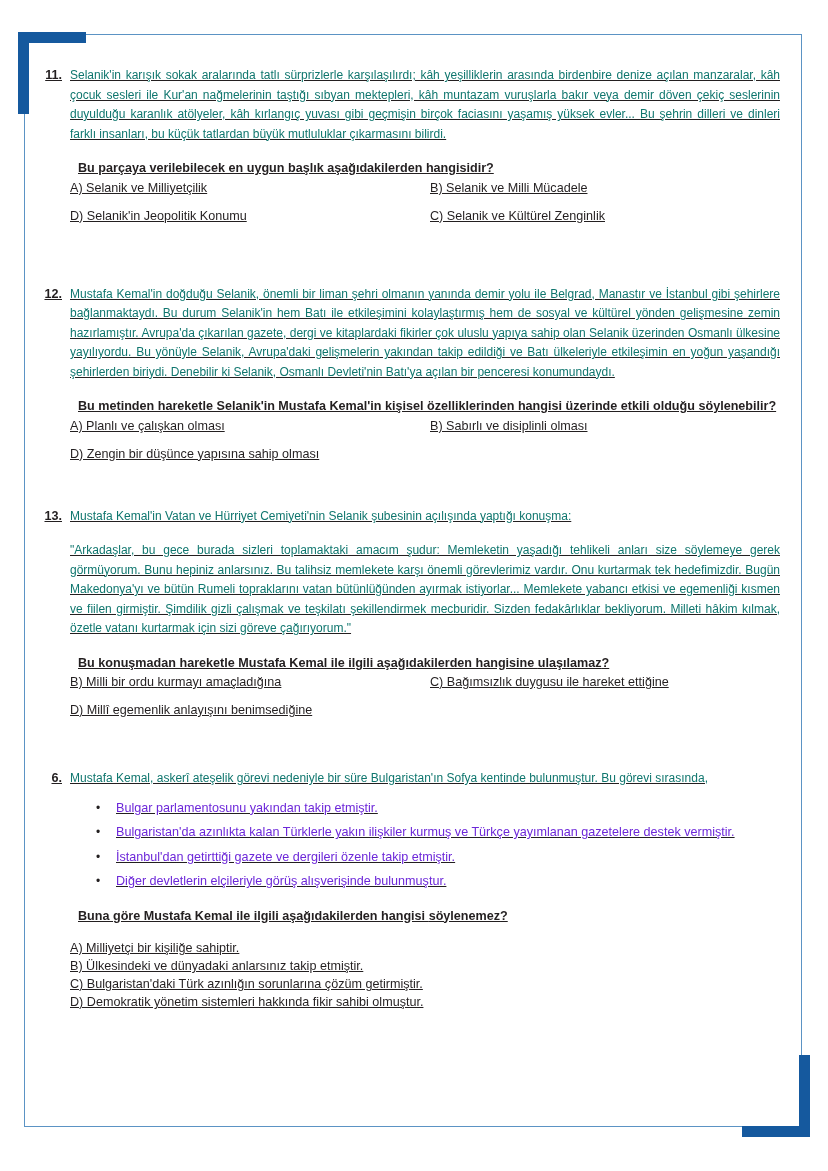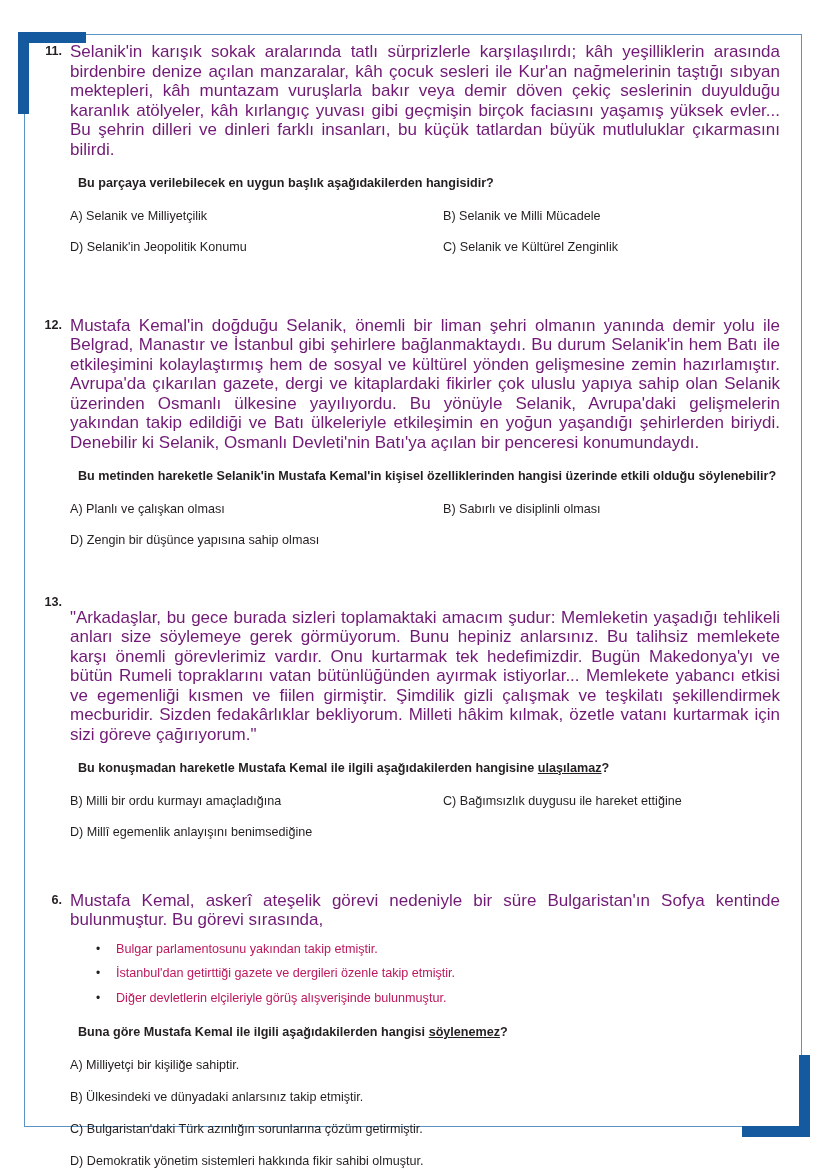--- a/index.html
+++ b/index.html
@@ -61,25 +61,26 @@
     bottom: 34px;
     width: 68px;
     height: 11px;
     background: #15599e;
   }
 
   
   .content {
     position: absolute;
     left: 24px;
-    top: 34px;
+    top: 46px;
     width: 780px;
     height: 1093px;
     box-sizing: border-box;
-    padding: 8px 24px 0 12px;
+    padding: 20px 24px 0 12px;
+    text-decoration: underline;
   }
 
   .question {
     position: relative;
     box-sizing: border-box;
   }
 
   .q-head {
     display: flex;
     align-items: flex-start;
@@ -94,25 +95,25 @@
     padding-right: 8px;
     box-sizing: border-box;
     color: #231f20;
   }
   .q-body {
     flex: 1 1 auto;
     min-width: 0;
   }
 
   .passage {
-    font-size: 17px;
+    font-size: 12px;
     line-height: 19.5px;
     text-align: justify;
     text-justify: inter-word;
-    color: #701a75;
+    color: #0f766e;
     margin: 0;
   }
   .passage.quote {
     margin-top: 15px;
   }
   .passage.no-justify {
     text-align: left;
   }
 
   .prompt {
@@ -122,55 +123,54 @@
     margin: 15px 0 0 8px;
     color: #231f20;
     text-align: justify;
   }
   .prompt .ul {
     text-decoration: underline;
   }
 
   
   .options-2col {
-    margin-top: 13px;
+    margin-top: 0;
     display: grid;
     grid-template-columns: 360px 1fr;
     row-gap: 10px;
     column-gap: 0;
-    gap: 13px;
   }
   .opt {
     font-size: 12.6px;
     line-height: 18px;
     color: #231f20;
     white-space: nowrap;
   }
 
   
   .options-1col {
     margin-top: 13px;
     display: flex;
     flex-direction: column;
-    row-gap: 14px;
+    row-gap: 0;
   }
   .options-1col .opt {
     white-space: normal;
   }
 
   
   .bullets {
     margin: 10px 0 0 0;
     padding: 0;
     list-style: none;
   }
   .bullets li {
     font-size: 12.6px;
     line-height: 19.5px;
-    color: #be185d;
+    color: #6d28d9;
     position: relative;
     padding-left: 46px;
     margin-bottom: 5px;
   }
   .bullets li::before {
     content: "•";
     position: absolute;
     left: 26px;
     top: 0;
     font-size: 12px;
@@ -225,40 +225,42 @@
       </div>
     </div>
   </div>
 
   <div class="gap-12"></div>
 
   <div class="question">
     <div class="q-head">
       <div class="q-num">13.</div>
       <div class="q-body">
+        <p class="passage no-justify">Mustafa Kemal'in Vatan ve Hürriyet Cemiyeti'nin Selanik şubesinin açılışında yaptığı konuşma:</p>
         <p class="passage quote">"Arkadaşlar, bu gece burada sizleri toplamaktaki amacım şudur: Memleketin yaşadığı tehlikeli anları size söylemeye gerek görmüyorum. Bunu hepiniz anlarsınız. Bu talihsiz memlekete karşı önemli görevlerimiz vardır. Onu kurtarmak tek hedefimizdir. Bugün Makedonya'yı ve bütün Rumeli topraklarını vatan bütünlüğünden ayırmak istiyorlar... Memlekete yabancı etkisi ve egemenliği kısmen ve fiilen girmiştir. Şimdilik gizli çalışmak ve teşkilatı şekillendirmek mecburidir. Sizden fedakârlıklar bekliyorum. Milleti hâkim kılmak, özetle vatanı kurtarmak için sizi göreve çağırıyorum."</p>
         <p class="prompt"><span>Bu konuşmadan hareketle Mustafa Kemal ile ilgili aşağıdakilerden hangisine </span><span class="ul">ulaşılamaz</span><span>?</span></p>
         <div class="options-2col">
           <div class="opt">B) Milli bir ordu kurmayı amaçladığına</div>
           <div class="opt">C) Bağımsızlık duygusu ile hareket ettiğine</div>
           <div class="opt">D) Millî egemenlik anlayışını benimsediğine</div>
         </div>
       </div>
     </div>
   </div>
 
   <div class="gap-13"></div>
 
   <div class="question">
     <div class="q-head">
       <div class="q-num">6.</div>
       <div class="q-body">
         <p class="passage">Mustafa Kemal, askerî ateşelik görevi nedeniyle bir süre Bulgaristan'ın Sofya kentinde bulunmuştur. Bu görevi sırasında,</p>
         <ul class="bullets">
           <li>Bulgar parlamentosunu yakından takip etmiştir.</li>
+          <li>Bulgaristan'da azınlıkta kalan Türklerle yakın ilişkiler kurmuş ve Türkçe yayımlanan gazetelere destek vermiştir.</li>
           <li>İstanbul'dan getirttiği gazete ve dergileri özenle takip etmiştir.</li>
           <li>Diğer devletlerin elçileriyle görüş alışverişinde bulunmuştur.</li>
         </ul>
         <p class="prompt"><span>Buna göre Mustafa Kemal ile ilgili aşağıdakilerden hangisi </span><span class="ul">söylenemez</span><span>?</span></p>
         <div class="options-1col">
           <div class="opt">A) Milliyetçi bir kişiliğe sahiptir.</div>
           <div class="opt">B) Ülkesindeki ve dünyadaki anlarsınız takip etmiştir.</div>
           <div class="opt">C) Bulgaristan'daki Türk azınlığın sorunlarına çözüm getirmiştir.</div>
           <div class="opt">D) Demokratik yönetim sistemleri hakkında fikir sahibi olmuştur.</div>
         </div>

